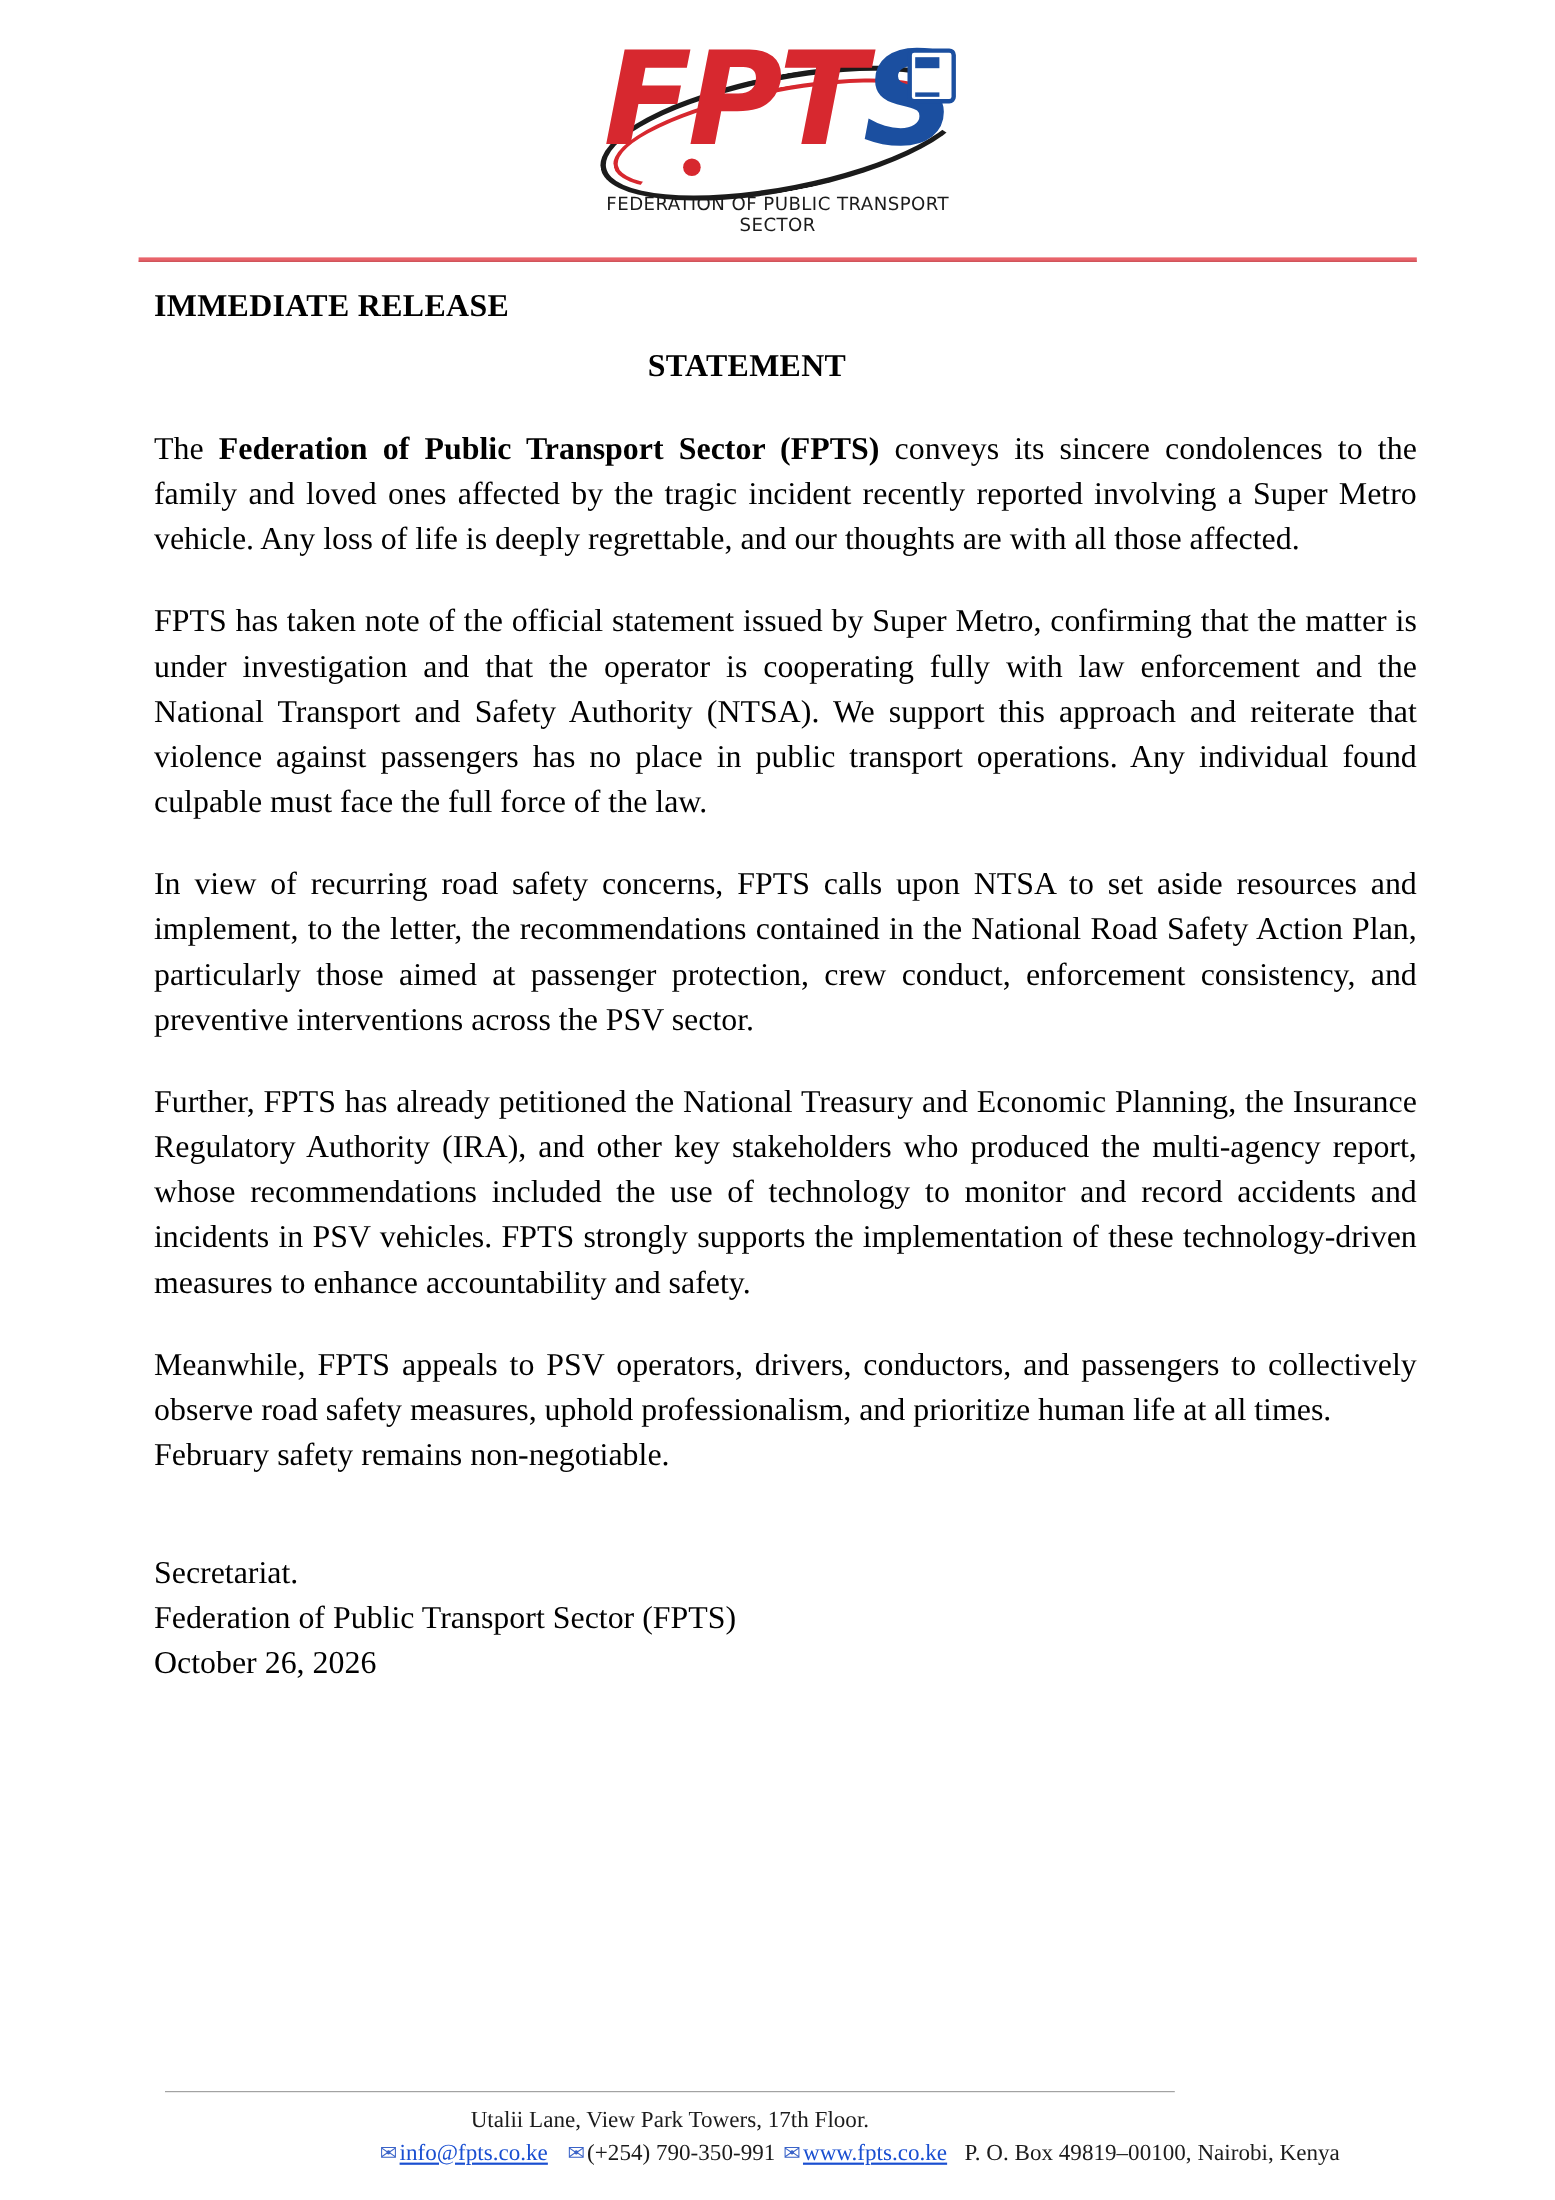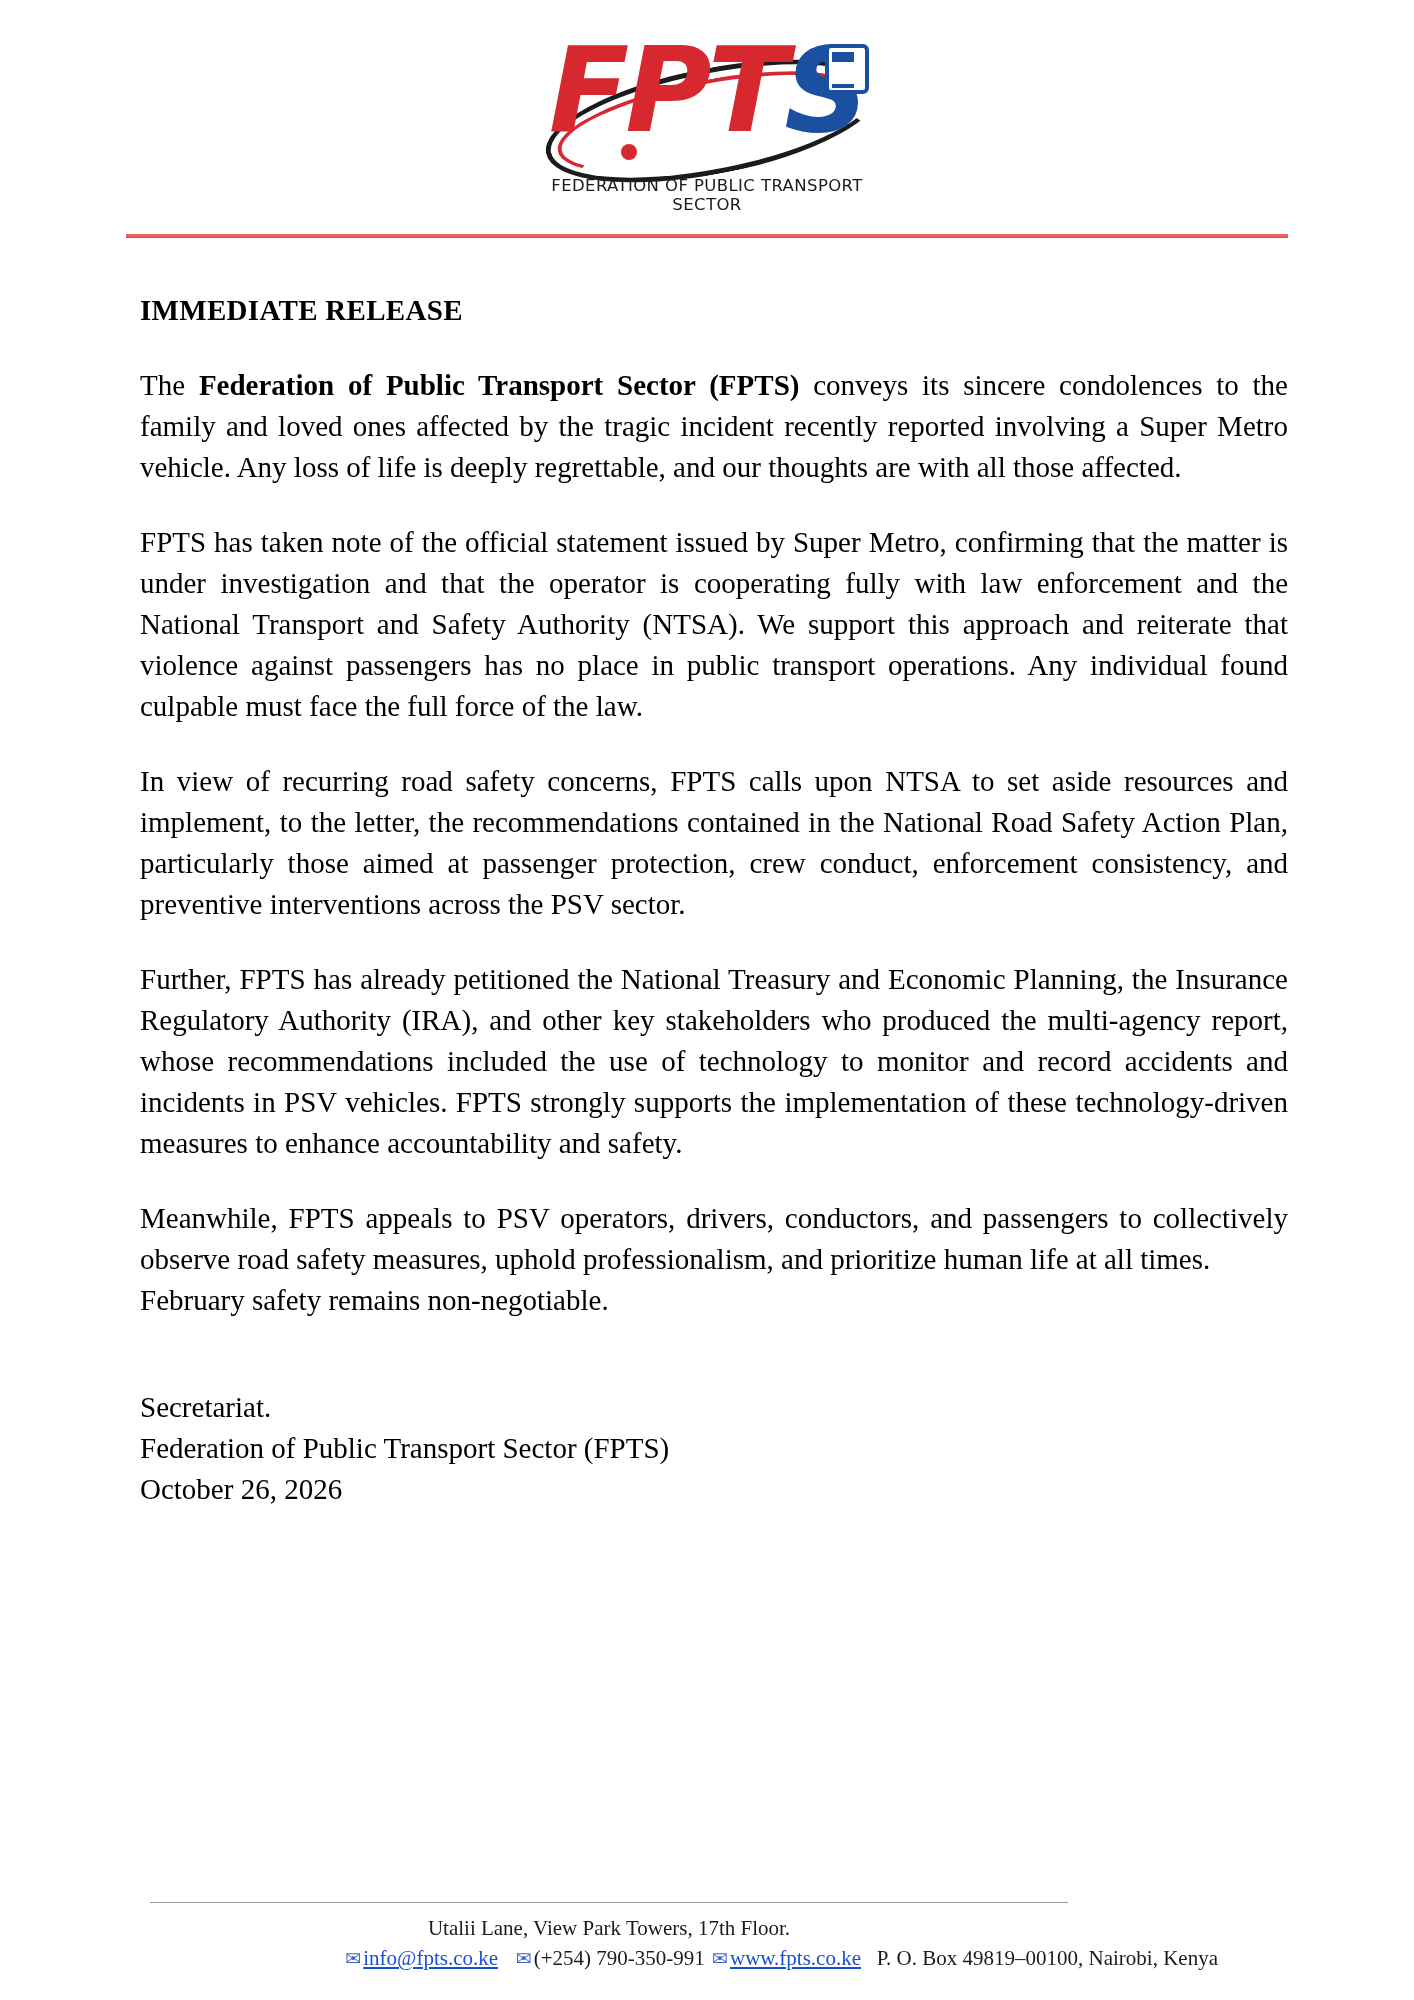--- a/index.html
+++ b/index.html
@@ -125,24 +125,23 @@
   }
   .header-rule {
     margin: 20px 126px 0 126px;
     height: 3px;
     background: #e8636a;
     border-bottom: 1px solid #c94a52;
   }
 
   
   .content {
-    padding: 4px 126px 0 140px;
+    padding: 20px 126px 0 140px;
     font-size: 29px;
     line-height: 41px;
-    margin-top: 48px;
   }
   .immediate {
     font-weight: bold;
     font-size: 29px;
     letter-spacing: 0.3px;
   }
   .statement {
     text-align: center;
     font-weight: bold;
     font-size: 29px;
@@ -213,20 +212,21 @@
       </div>
       <div class="logo-caption">FEDERATION OF PUBLIC TRANSPORT SECTOR</div>
     </div>
   </div>
 
   <div class="header-rule"></div>
 
   <div class="content">
 
     <div class="immediate">IMMEDIATE RELEASE</div>
+    <div class="statement">STATEMENT</div>
 
     <div class="gap"></div>
 
     <p class="para"><span>The </span><b class="bold">Federation of Public Transport Sector (FPTS)</b><span> conveys its sincere condolences to the family and loved ones affected by the tragic incident recently reported involving a Super Metro vehicle. Any loss of life is deeply regrettable, and our thoughts are with all those affected.</span></p>
 
     <div class="gap"></div>
 
     <p class="para">FPTS has taken note of the official statement issued by Super Metro, confirming that the matter is under investigation and that the operator is cooperating fully with law enforcement and the National Transport and Safety Authority (NTSA). We support this approach and reiterate that violence against passengers has no place in public transport operations. Any individual found culpable must face the full force of the law.</p>
 
     <div class="gap"></div>

